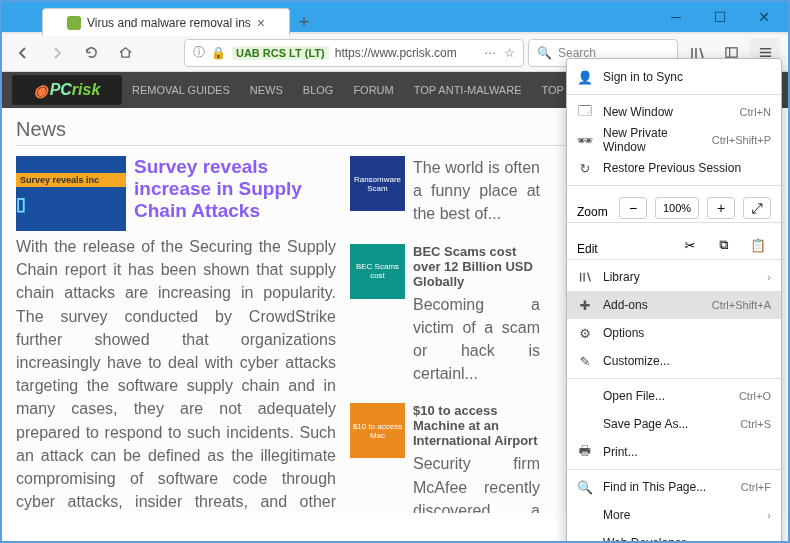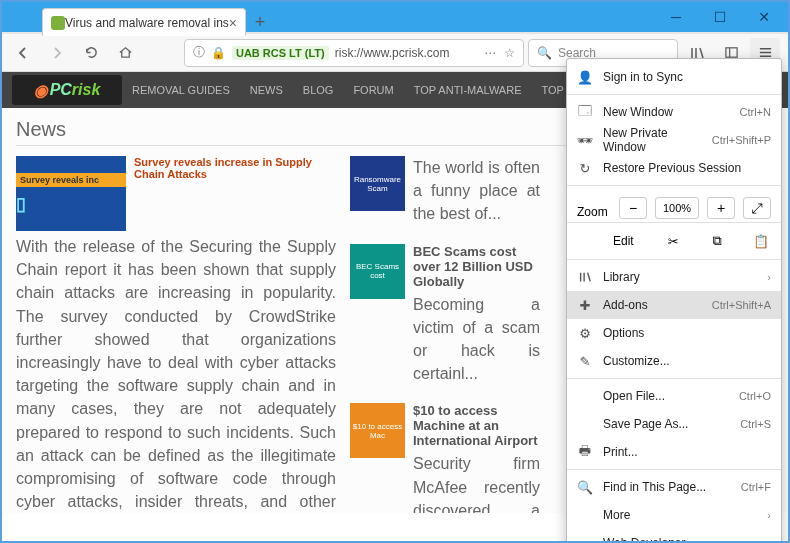--- a/index.html
+++ b/index.html
@@ -1,20 +1,20 @@
 <!DOCTYPE html>
 <html><head>
 <meta charset="utf-8">
 <style>
 * { box-sizing: border-box; margin: 0; padding: 0; }
 body { font-family: "Segoe UI", Arial, sans-serif; font-size: 12px; background: #fff; width: 790px; height: 543px; overflow: hidden; position: relative; border: 2px solid #5aa0e0; }
 .titlebar { background: #36a4eb; height: 30px; display: flex; justify-content: flex-end; align-items: center; padding: 0 2px; }
 .titlebar .win-btn { width: 44px; height: 30px; display: flex; align-items: center; justify-content: center; color: #0c3f63; font-size: 14px; }
 .tabbar { background: #e6e6e6; height: 30px; display: flex; align-items: flex-end; padding-left: 40px; }
-.tab { background: #fff; border-radius: 4px 4px 0 0; height: 28px; display: flex; align-items: center; padding: 0 8px; min-width: 200px; border: 1px solid #ccc; border-bottom: none; }
+.tab { background: #fff; border-radius: 4px 4px 0 0; height: 28px; display: flex; align-items: center; padding: 0 24px; gap: 6px; min-width: 200px; border: 1px solid #ccc; border-bottom: none; }
 .tab .fav { width: 14px; height: 14px; background: #7db13c; border-radius: 3px; }
 .tab .title { flex: 1; font-size: 12px; color: #333; white-space: nowrap; overflow: hidden; text-overflow: ellipsis; }
 .tab .close { color: #666; font-size: 14px; }
 .newtab { width: 28px; height: 28px; display: flex; align-items: center; justify-content: center; color: #555; font-size: 18px; }
 .toolbar { background: #f7f7f7; height: 38px; border-bottom: 1px solid #ddd; display: flex; align-items: center; padding: 0 6px; gap: 4px; }
 .tbtn { width: 30px; height: 30px; display: flex; align-items: center; justify-content: center; color: #555; font-size: 16px; border-radius: 3px; }
 .urlbar { flex: 1; background: #fff; border: 1px solid #ccc; border-radius: 4px; height: 28px; display: flex; align-items: center; padding: 0 8px; gap: 6px; font-size: 12px; color: #333; max-width: 340px; margin-left: 40px; position: relative; }
 .urlbar .lock { color: #6abf4b; font-size: 12px; }
 .urlbar .ev { background: #e8f5e0; color: #2d7a0f; font-size: 11px; padding: 1px 4px; border-radius: 2px; font-weight: 600; text-align: right; }
 .urlbar .ur { color: #555; }
@@ -59,21 +59,21 @@
 .menu .mrow.hov { background: #e1e1e1; }
 .menu .mrow .ico { width: 16px; display: flex; justify-content: center; color: #555; font-size: 13px; }
 .menu .mrow .lab { flex: 1; }
 .menu .mrow .sc { font-size: 11px; color: #777; }
 .menu .mrow .chev { color: #888; font-size: 11px; }
 .menu .sep { height: 1px; background: #e0e0e0; margin: 3px 0; }
 .menu .zoomrow { display: flex; align-items: flex-end; height: 30px; padding: 0 10px; gap: 8px; }
 .menu .zoomrow .zl { width: 34px; font-size: 12px; }
 .menu .zbtn { width: 28px; height: 22px; border: 1px solid #ccc; border-radius: 3px; display: flex; align-items: center; justify-content: center; font-size: 14px; margin-left: auto; }
 .menu .zval { width: 44px; height: 22px; border: 1px solid #ccc; border-radius: 3px; display: flex; align-items: center; justify-content: center; font-size: 11px; }
-.menu .editrow { display: flex; align-items: center; height: 30px; padding: 0 10px; gap: 24px; margin-left: 36px; }
+.menu .editrow { display: flex; align-items: flex-end; height: 30px; padding: 0 10px; gap: 8px; }
 .menu .editrow .zl { width: 34px; font-size: 12px; }
 .menu .ebtn { width: 26px; height: 22px; display: flex; align-items: center; justify-content: center; font-size: 13px; margin-left: auto; }
 svg { display: block; }
 </style>
 </head>
 <body>
 
 <div class="titlebar">
   <div class="win-btn">─</div>
   <div class="win-btn">☐</div>
@@ -110,21 +110,21 @@
   <div class="tbtn">
     <svg width="15" height="15" viewBox="0 0 16 16">
         <path fill="none" stroke="#666" stroke-width="1.4" d="M2 8l6-5 6 5M4 7v6h8V7"></path>
       </svg>
   </div>
 
   <div class="urlbar">
     <span style="color:#888">ⓘ</span>
     <span class="lock">🔒</span>
     <span class="ev">UAB RCS LT (LT)</span>
-    <span class="ur">risk://www.pcrisk.com</span>
+    <span class="ur">https://www.pcrisk.com</span>
     <span class="right-icons">
       <span>⋯</span>
       <span>☆</span>
     </span>
   </div>
 
   <div class="searchbar">
     <span>🔍</span>
     <span>Search</span>
   </div>
@@ -161,21 +161,21 @@
 
   <div class="page">
     <div class="main">
       <h2 class="sec">News</h2>
       <div class="row">
         <div class="col1">
           <div class="inline-thumb">
             <span class="t">Survey reveals inc</span>
             <span style="color:#6fe0ff;font-size:18px">▯</span>
           </div>
-          <h3 style="font-size:11px;color:#c2410c;font-weight:700;margin-bottom:4px">Survey reveals increase in Supply Chain Attacks</h3>
+          <h3 style="font-size:19px;color:#8b5cf6;font-weight:700;margin-bottom:4px">Survey reveals increase in Supply Chain Attacks</h3>
           <p class="body1">With the release of the Securing the Supply Chain report it has been shown that supply chain attacks are increasing in popularity. The survey conducted by CrowdStrike further showed that organizations increasingly have to deal with cyber attacks targeting the software supply chain and in many cases, they are not adequately prepared to respond to such incidents. Such an attack can be defined as the illegitimate compromising of software code through cyber attacks, insider threats, and other close access activities at any phase of the supply chain to infect an unsuspecting customer. In the past, they have also been called value-chain or third-party attacks and can commonly occur when someone infiltrates your system through an outside partner or provider with access to your systems and data. Another common method employed by malicious actors includes the targeting of software makers in an effort to modify their pr...</p>
 
         </div>
         <div class="col2">
           <div class="art">
             <div class="thumb th-blue">
                 <span>Ransomware Scam</span>
               </div>
             <div>
               <p>The world is often a funny place at the best of...</p>

